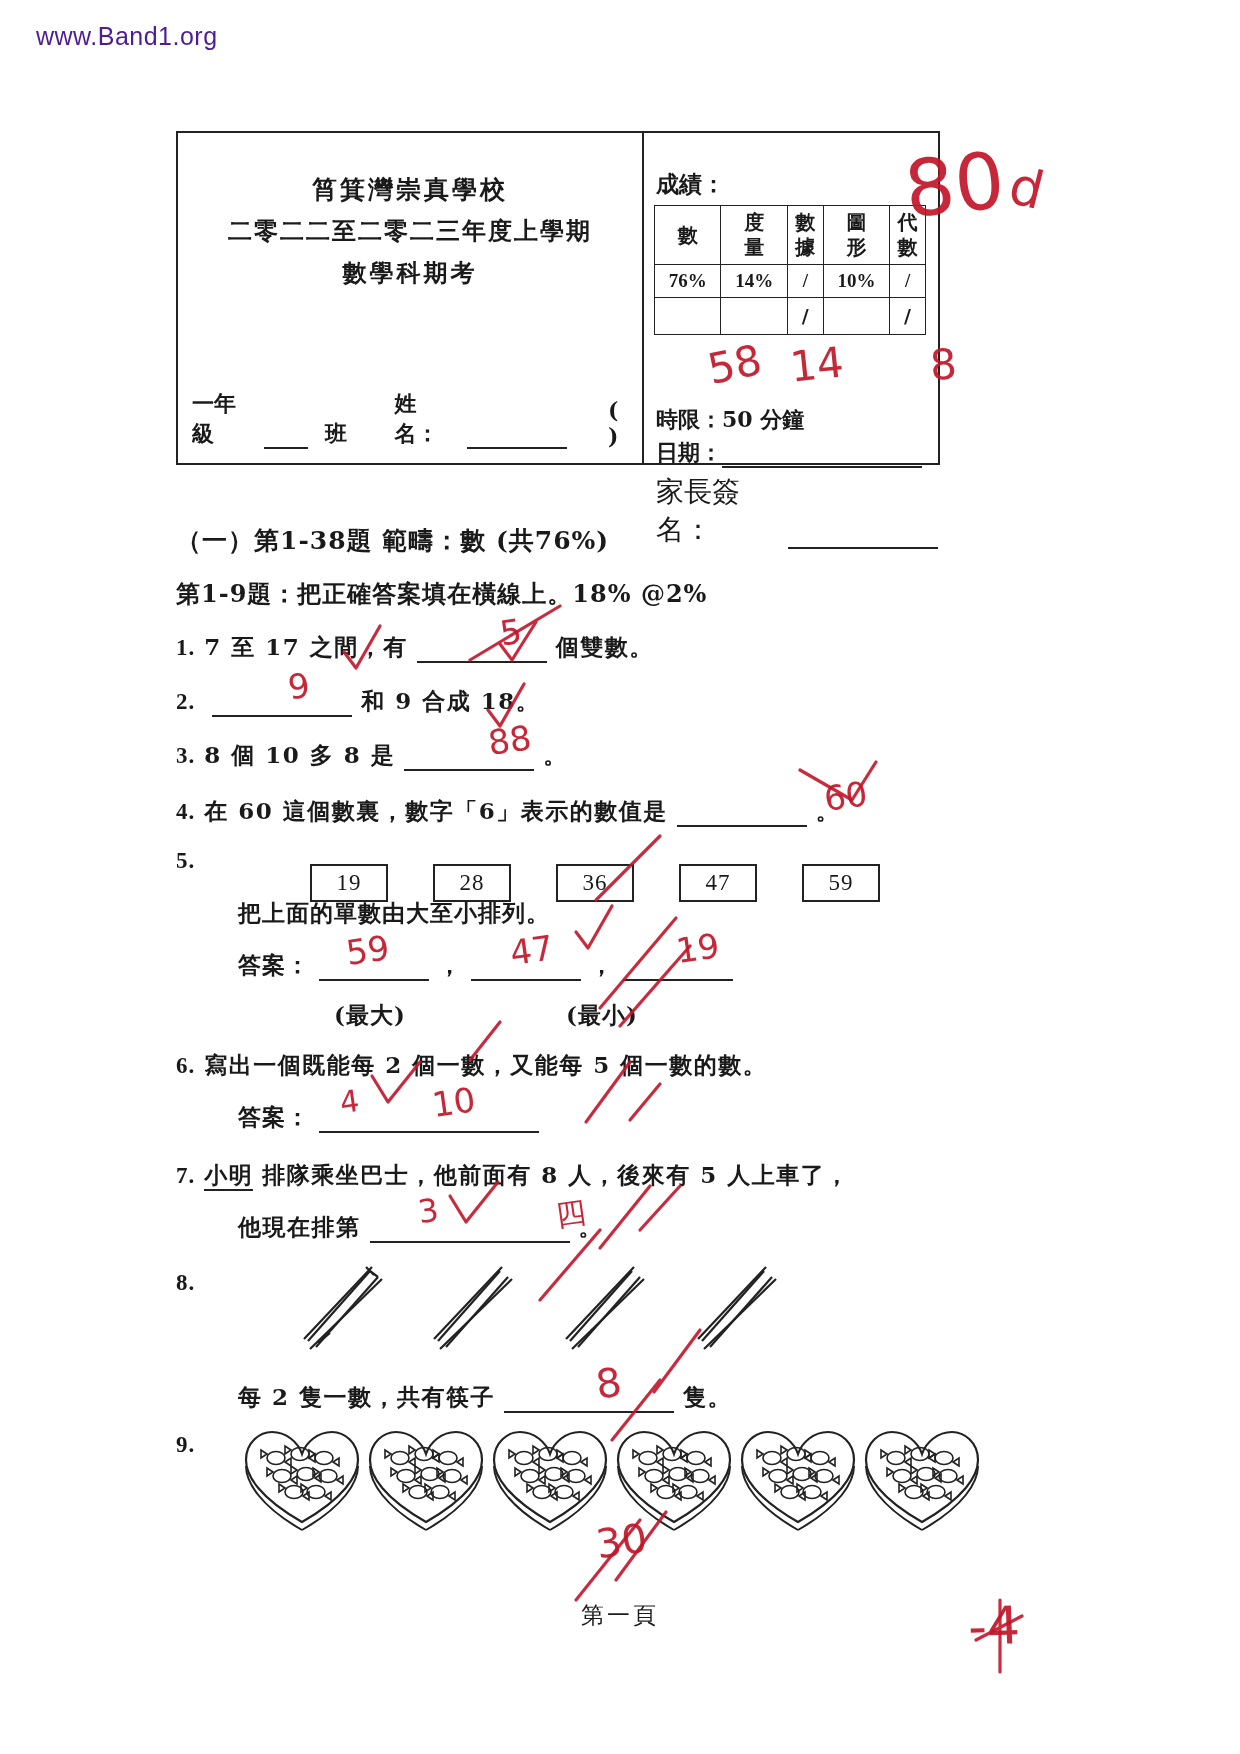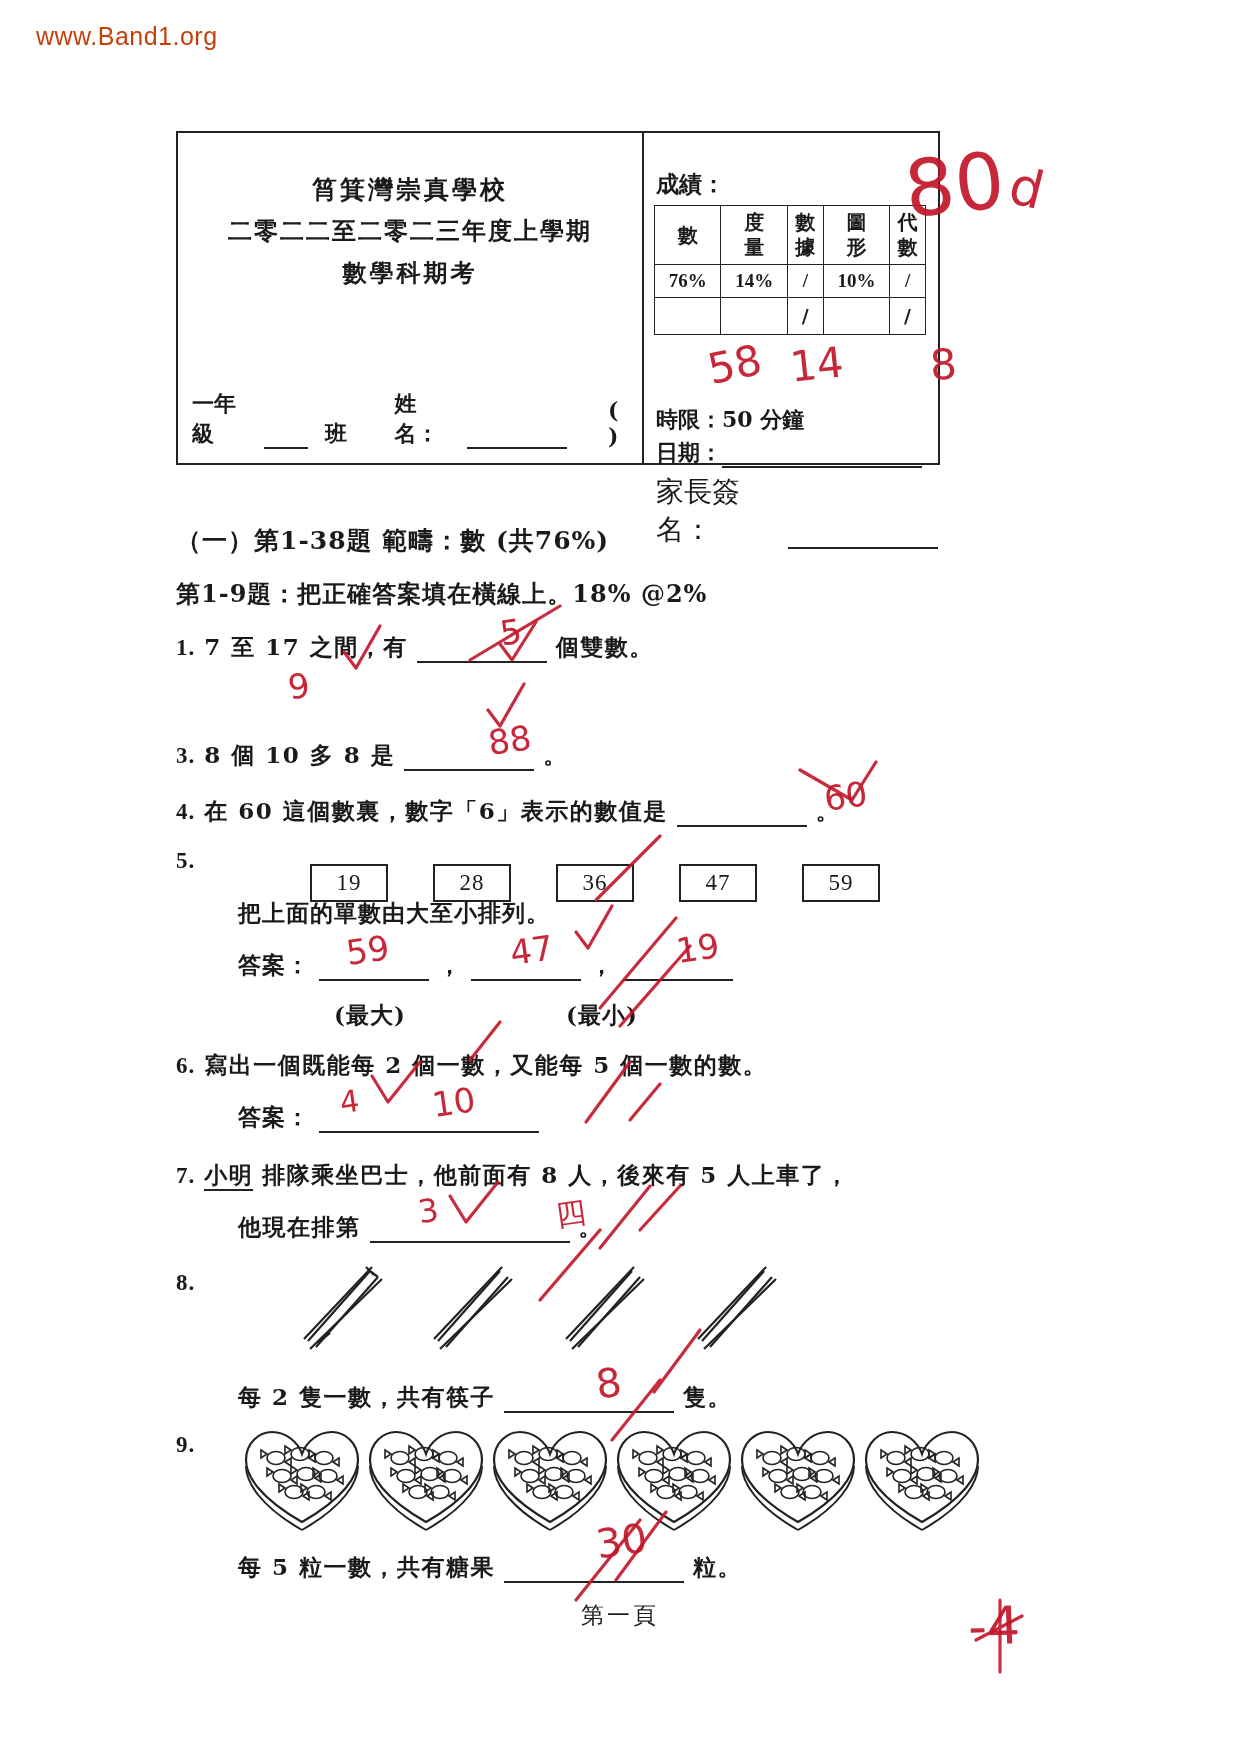--- a/index.html
+++ b/index.html
@@ -14,21 +14,21 @@
     font-family: "DejaVu Serif", serif;
     color: #1a1a1a;
     overflow: hidden;
   }
   .watermark {
     position: absolute;
     left: 36px;
     top: 22px;
     font-family: "Liberation Sans", sans-serif;
     font-size: 25px;
-    color: #c2410c;
+    color: #4c1d95;
     letter-spacing: 0.5px;
   }
   
   .header-box {
     position: absolute;
     left: 176px;
     top: 131px;
     width: 760px;
     height: 330px;
     border: 2px solid #222;
@@ -280,20 +280,25 @@
   <div class="line" style="left:176px; top:578px; font-size:24px;">第1-9題：把正確答案填在橫線上。18% @2%</div>
 
   <div class="line" style="left:176px; top:632px;">
     <span class="qnum">1.</span>
     <span class="normal">7 至 17 之間，有</span>
     <span class="blank" style="width:130px"></span>
     <span class="normal">個雙數。</span>
   </div>
   <div class="hw" style="left:500px; top:612px;">5</div>
 
+  <div class="line" style="left:176px; top:686px;">
+    <span class="qnum">2.</span>
+    <span class="blank" style="width:140px;margin-left:8px"></span>
+    <span class="normal">和 9 合成 18。</span>
+  </div>
   <div class="hw" style="left:288px; top:666px;">9</div>
 
   <div class="line" style="left:176px; top:740px;">
     <span class="qnum">3.</span>
     <span class="normal">8 個 10 多 8 是</span>
     <span class="blank" style="width:130px"></span>
     <span class="normal">。</span>
   </div>
   <div class="hw" style="left:488px; top:720px;">88</div>
 
@@ -422,25 +427,20 @@
         </g>
       </g>
     </defs>
     <use href="#heartbox" x="0" y="0"></use>
     <use href="#heartbox" x="124" y="0"></use>
     <use href="#heartbox" x="248" y="0"></use>
     <use href="#heartbox" x="372" y="0"></use>
     <use href="#heartbox" x="496" y="0"></use>
     <use href="#heartbox" x="620" y="0"></use>
   </svg>
-  <div class="line" style="left:238px; top:1552px;">
-    <span class="normal">每 5 粒一數，共有糖果</span>
-    <span class="blank" style="width:180px"></span>
-    <span class="normal">粒。</span>
-  </div>
   <div class="hw" style="left:596px; top:1518px; font-size:40px;">30</div>
 
   <svg class="ink" style="left:0; top:0;" width="1240" height="1754" viewBox="0 0 1240 1754">
     <g stroke="#c2162a" stroke-width="3.2" fill="none" opacity="0.9" stroke-linecap="round">
       <path d="M512 660 L536 622 M512 660 L500 644"></path>
       <path d="M356 668 L380 626 M356 668 L344 652"></path>
       <path d="M470 660 L560 606"></path>
       <path d="M500 726 L524 684 M500 726 L488 710"></path>
       <path d="M852 800 L800 770 M852 800 L876 762"></path>
       <path d="M596 900 L660 836"></path>

